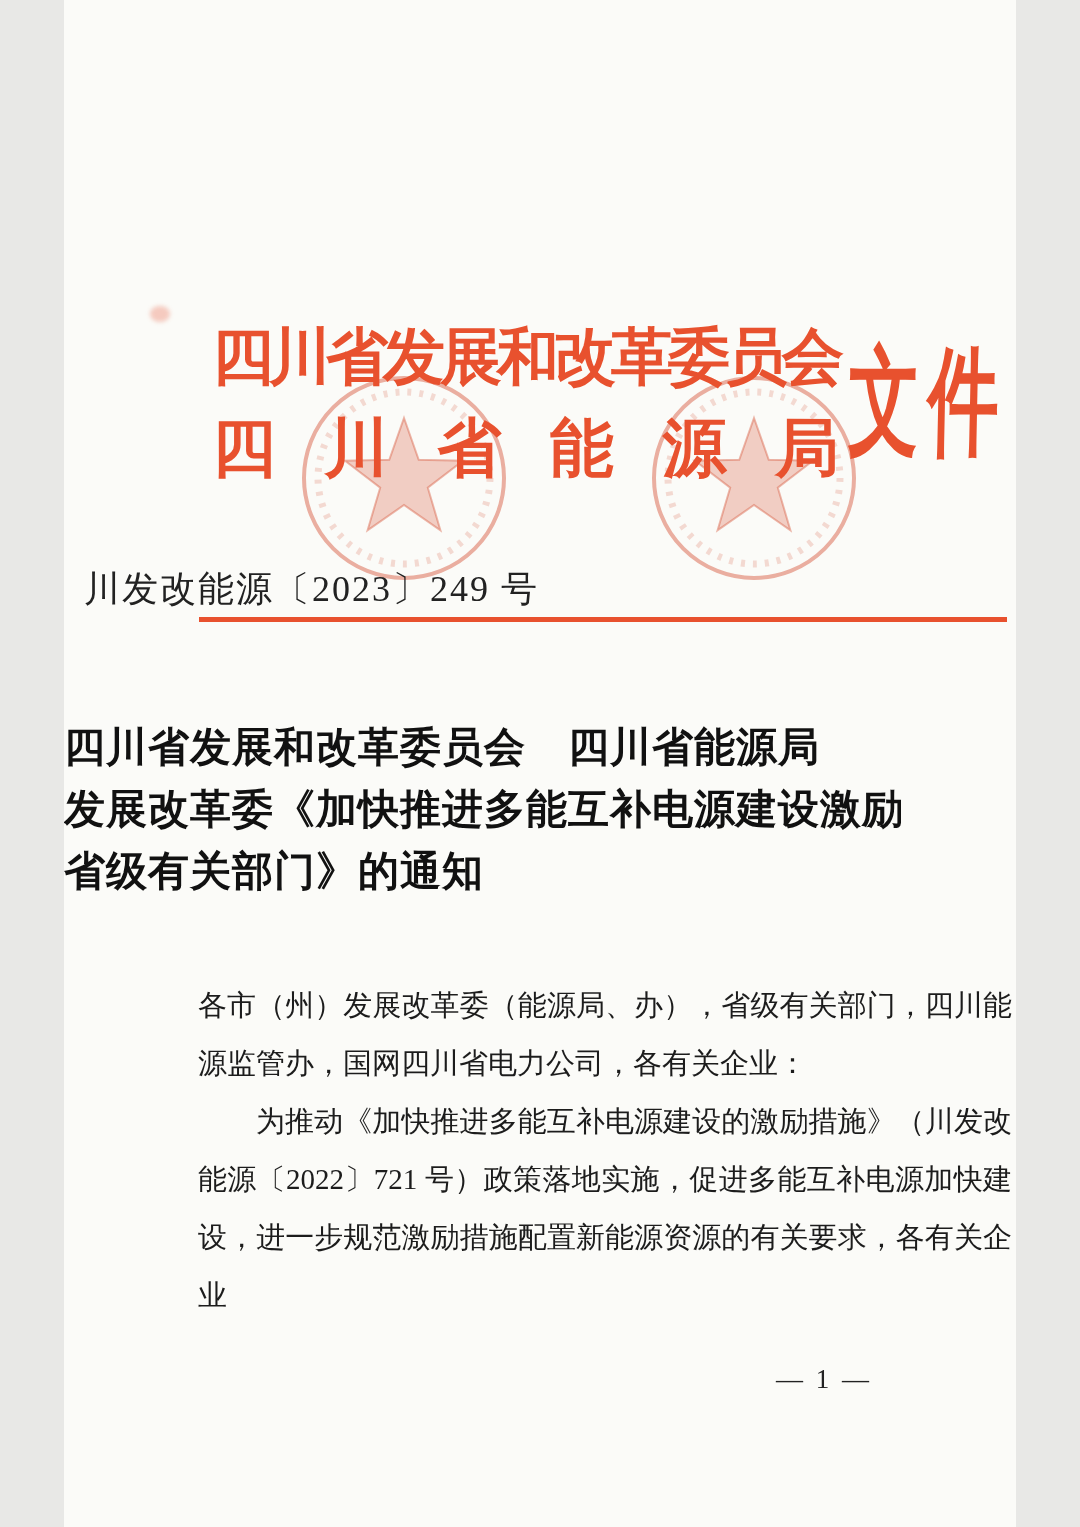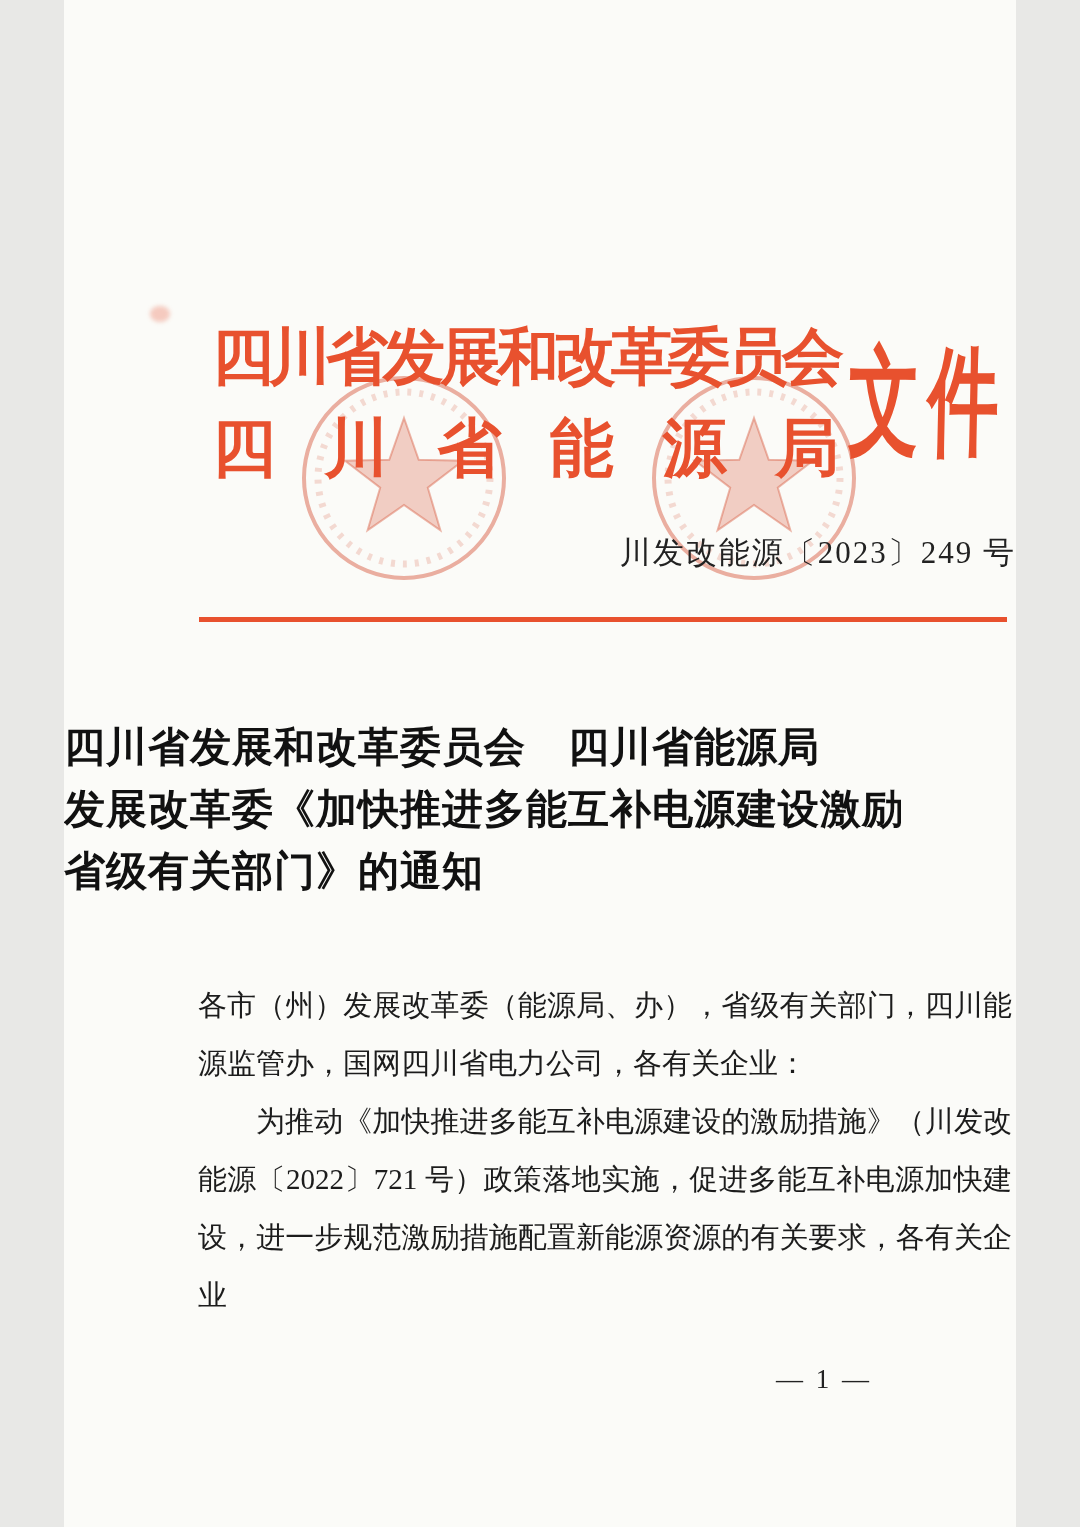--- a/index.html
+++ b/index.html
@@ -72,25 +72,25 @@
     height: 16px;
     background: rgba(232,90,60,0.30);
     border-radius: 50%;
     filter: blur(2px);
   }
 
   
   .doc-number {
     position: absolute;
     left: 0;
-    top: 532px;
+    top: 565px;
     width: 100%;
-    text-align: right;
+    text-align: left;
     text-indent: 20px;
-    font-size: 31px;
+    font-size: 36px;
     color: #222;
     letter-spacing: 2px;
   }
   .red-divider {
     position: absolute;
     left: 135px;
     top: 617px;
     width: 808px;
     height: 5px;
     background: #e8512e;

